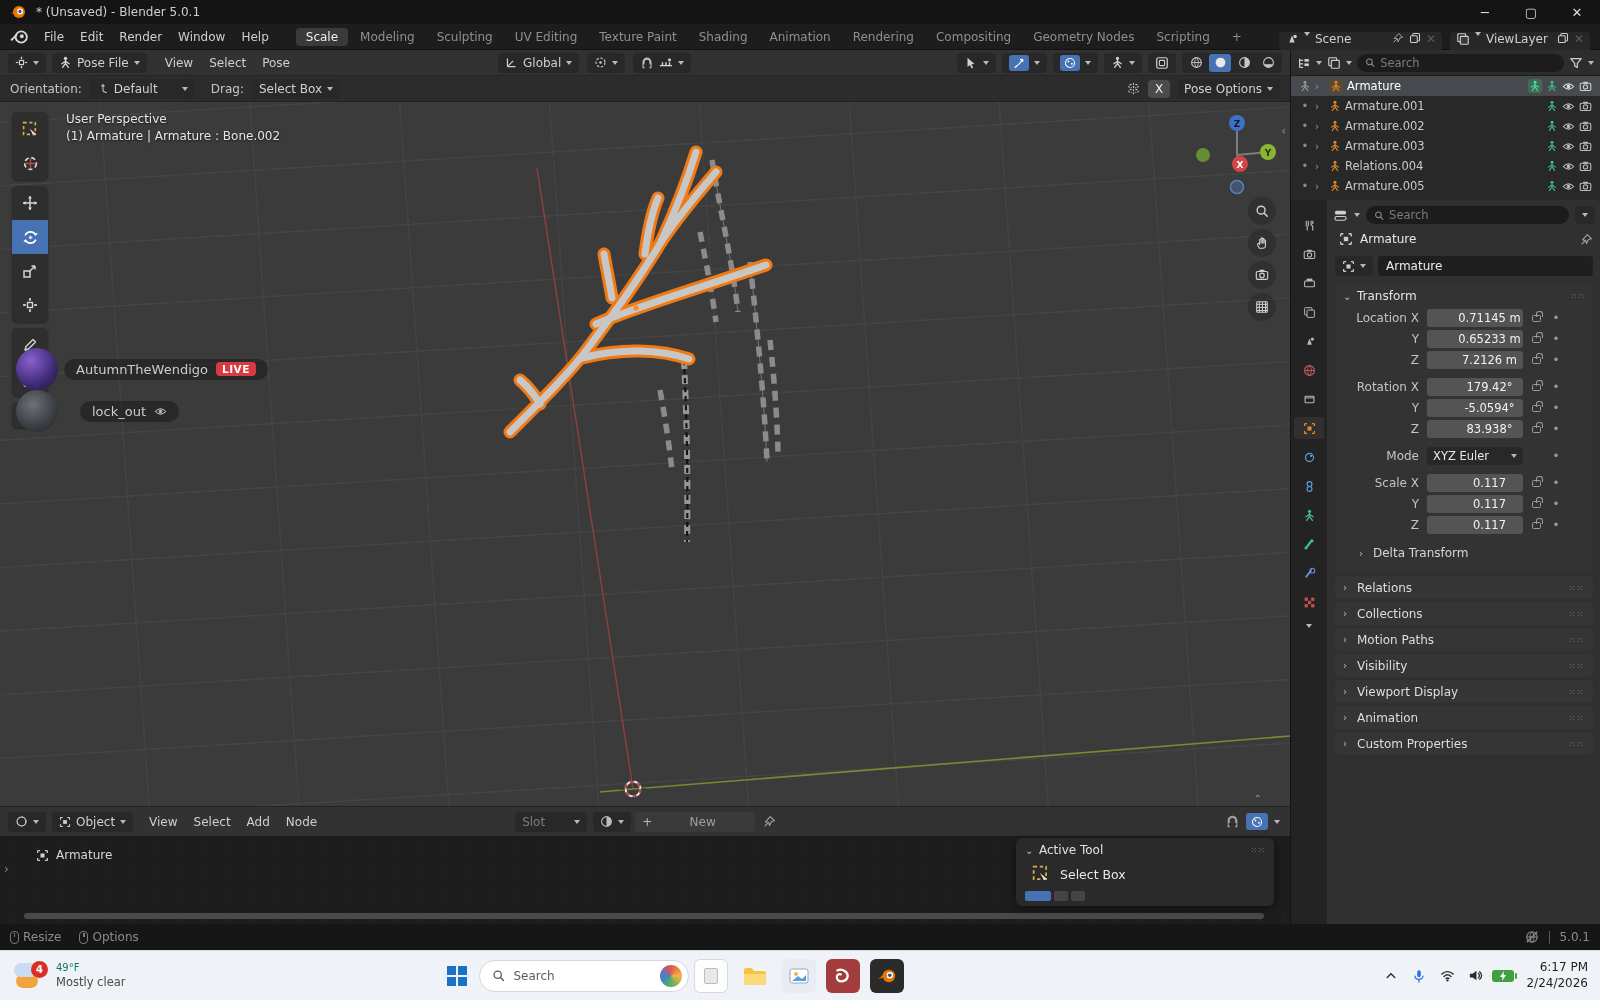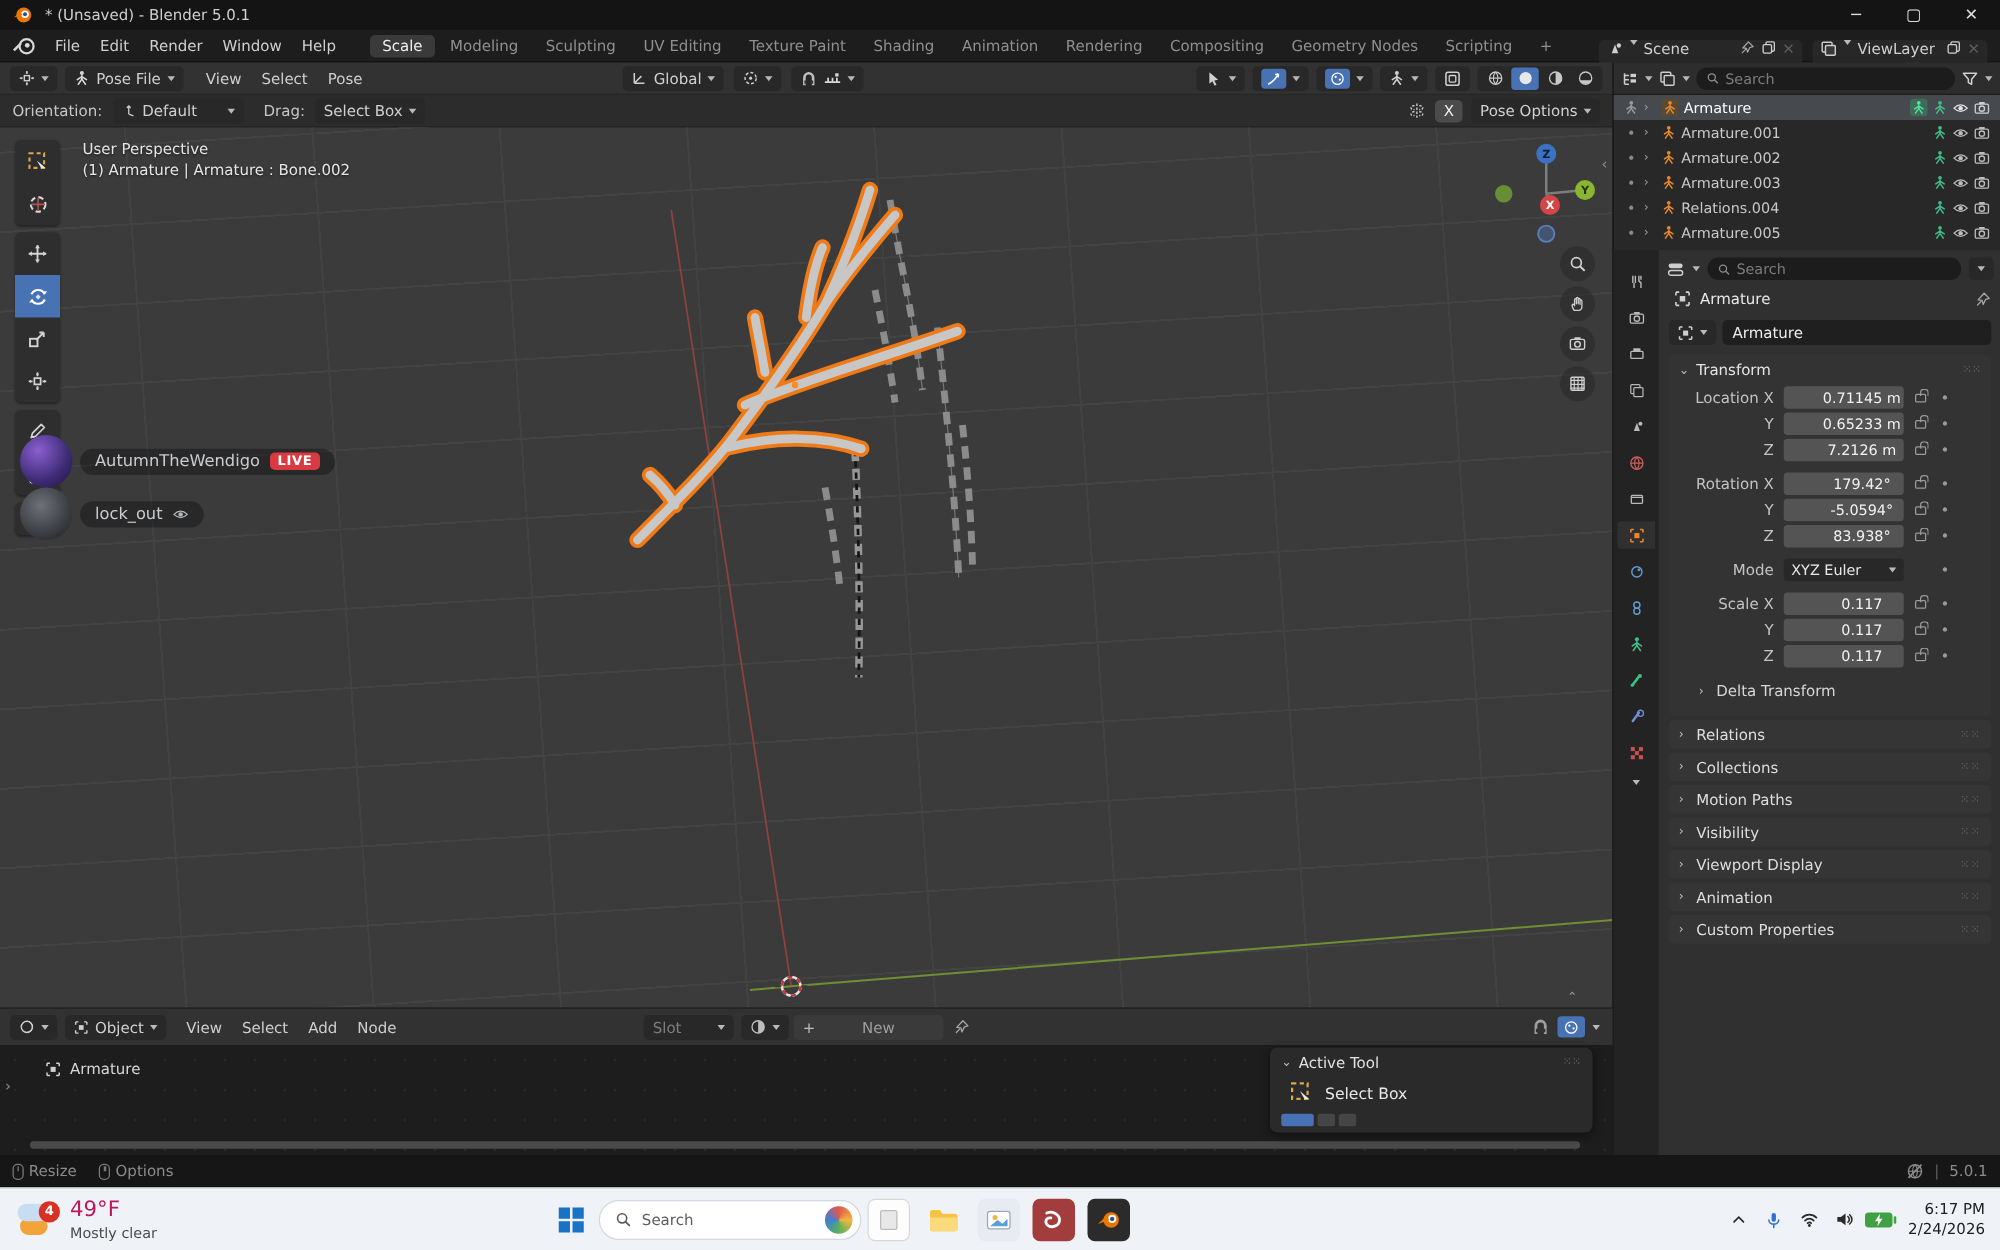--- a/index.html
+++ b/index.html
@@ -511,21 +511,21 @@
     </div>
   </div>
 
   <div class="abs row" style="left:16px;top:246px;gap:6px">
     <div class="avatar" style="background:radial-gradient(circle at 35% 30%,#8a5fd0,#3d2b74 60%,#1d1440)"></div>
     <div class="dpill">
       <span>AutumnTheWendigo</span>
       <span class="live">LIVE</span>
     </div>
   </div>
-  <div class="abs row" style="left:16px;top:288px;gap:6px">
+  <div class="abs row" style="left:16px;top:288px;gap:22px">
     <div class="avatar" style="background:radial-gradient(circle at 40% 35%,#6e7178,#3a3d42 60%,#1e2023)"></div>
     <div class="dpill">
       <span>lock_out</span>
       <svg class="ic" width="13" height="13" viewBox="0 0 16 16" color="#b5b7bb">
           <use href="#s-eye"></use>
         </svg>
     </div>
   </div>
 
   <div class="abs" style="right:14px;top:95px;display:flex;flex-direction:column;gap:4px">
@@ -1043,21 +1043,21 @@
 </div>
 
 <div id="taskbar" class="abs">
   <div class="row" style="margin-left:14px;gap:8px">
     <div style="position:relative;width:34px;height:30px">
       <div style="position:absolute;left:2px;bottom:3px;width:22px;height:14px;background:#f2a33c;border-radius:8px"></div>
       <div style="position:absolute;left:0;top:2px;width:24px;height:14px;background:#c9ddf2;border-radius:8px"></div>
       <div style="position:absolute;right:0;top:0;width:17px;height:17px;background:#d93025;border-radius:50%;color:#fff;font-size:10.5px;font-weight:bold;display:flex;align-items:center;justify-content:center">4</div>
     </div>
     <div style="line-height:1.25">
-      <div style="font-size:17px;color:#be185d">49°F</div>
+      <div style="font-size:10px;color:#0f766e">49°F</div>
       <div style="font-size:11.5px;color:#4a4a4a">Mostly clear</div>
     </div>
   </div>
   <div class="row" style="margin-left:310px">
     <div class="tbicon">
       <div style="display:grid;grid-template-columns:9px 9px;grid-gap:2px">
         <span style="width:9px;height:9px;background:#1a72c4"></span>
           <span style="width:9px;height:9px;background:#1a72c4"></span>
         <span style="width:9px;height:9px;background:#1a72c4"></span>
           <span style="width:9px;height:9px;background:#1a72c4"></span>

